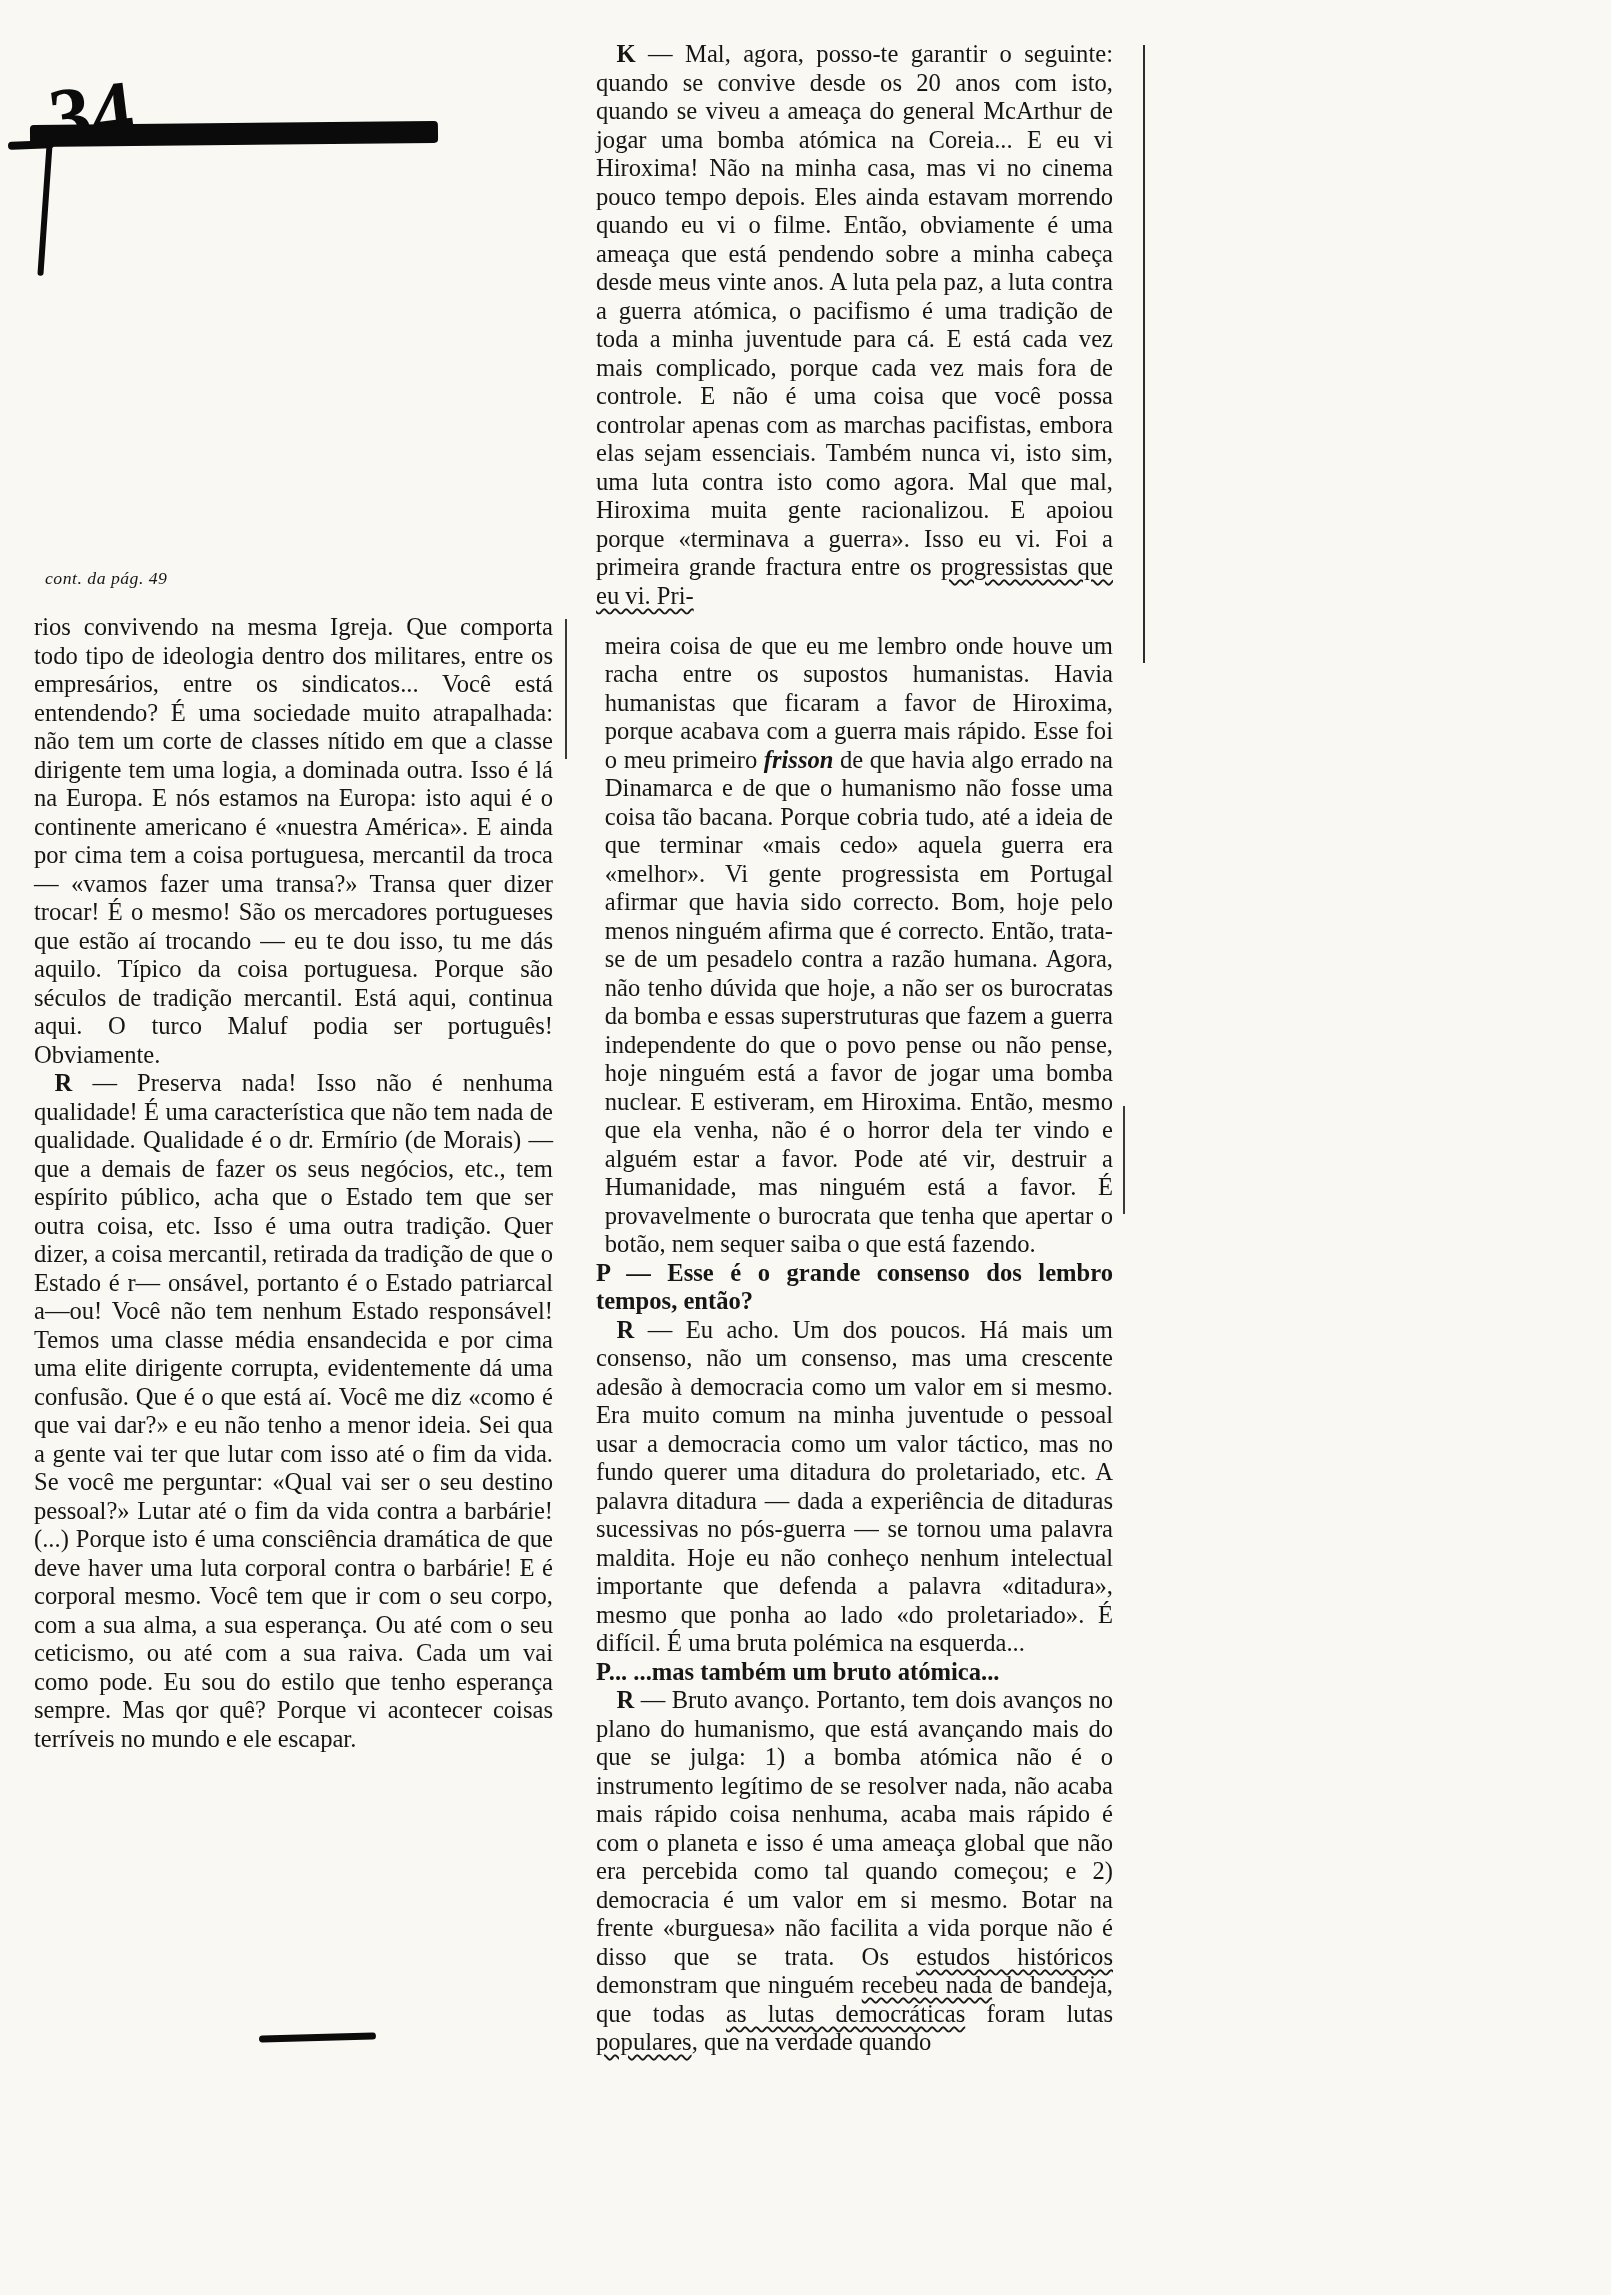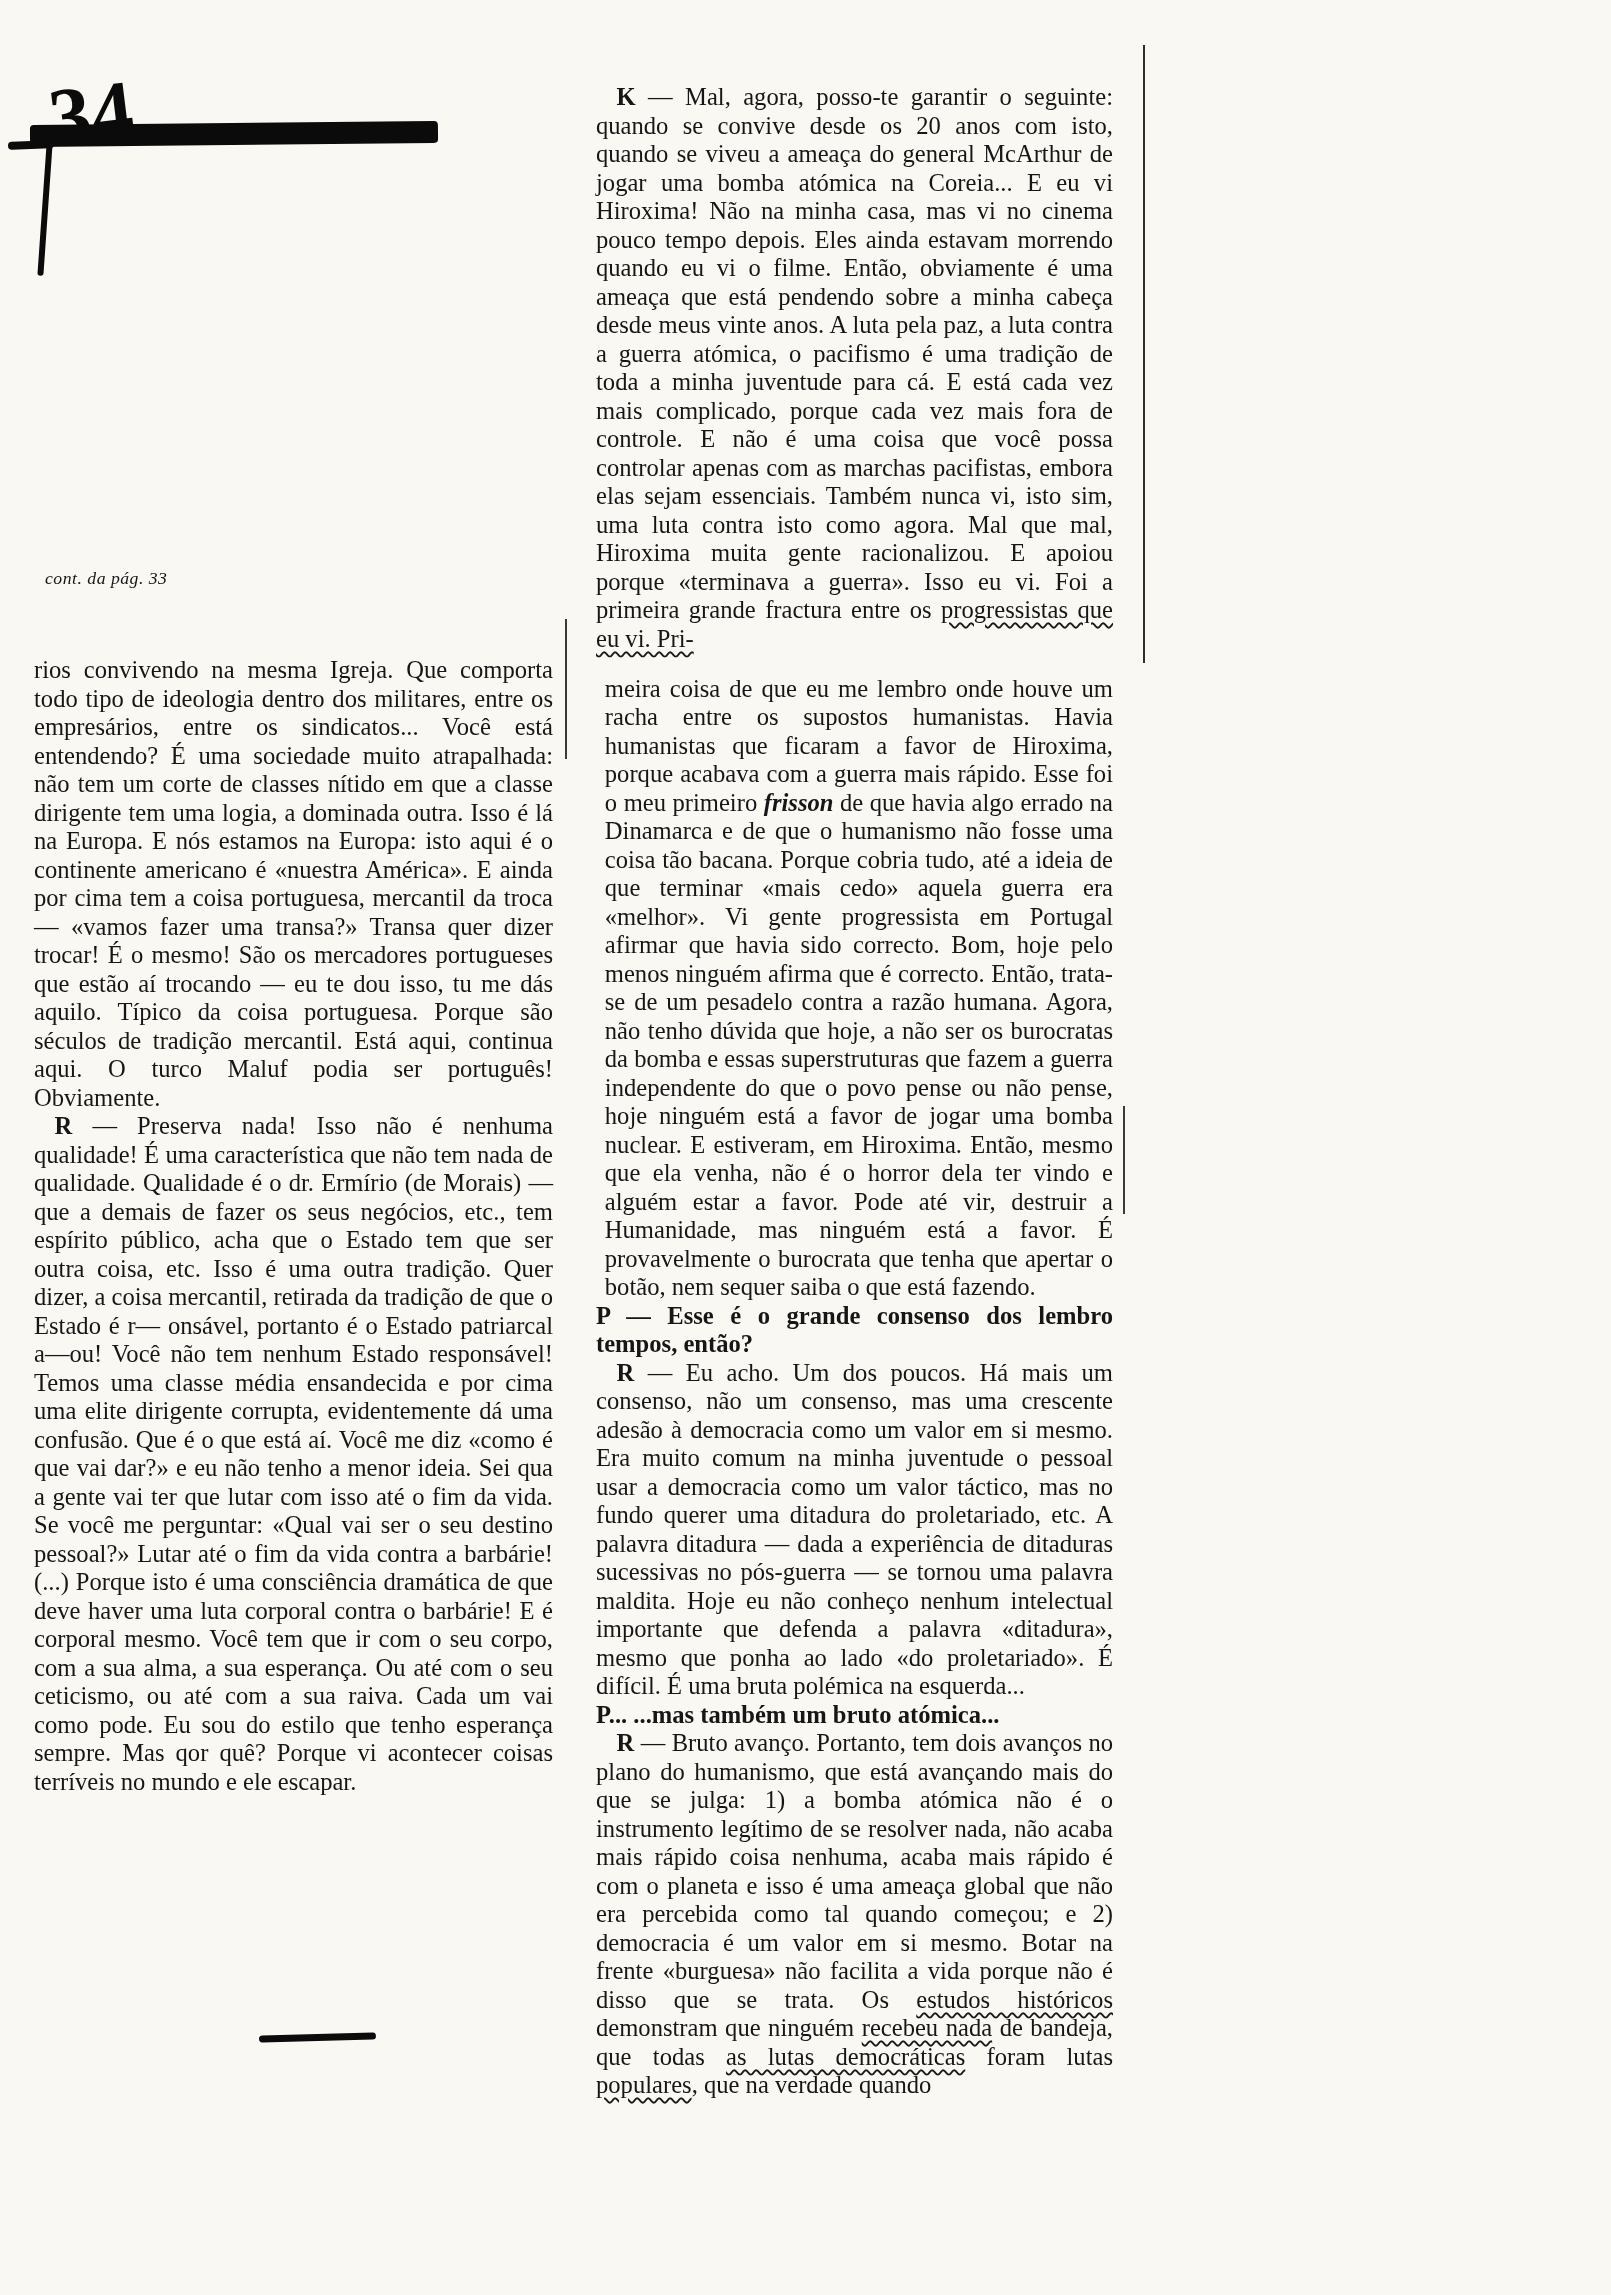--- a/index.html
+++ b/index.html
@@ -37,21 +37,21 @@
     font-size: 31px; line-height: 39px; font-weight: bold;
     text-align: justify; letter-spacing: 0.2px;
   }
 
   .cont-note {
     position: absolute; left: 45px; top: 568px;
     font-size: 17.7px; font-style: italic; letter-spacing: 0.5px;
   }
 
   
-  .column { position: absolute; margin-top: 43px; }
+  .column { position: absolute; }
   .column-left  { left: 34px;   top: 613px; width: 519px; }
   .column-right { left: 596px; top: 40px;   width: 517px; }
 
   .body-p {
     font-size: 24.6px; line-height: 28.5px;
     text-align: justify; margin: 0; text-indent: 20.6px;
     hyphens: auto; -webkit-hyphens: auto;
   }
   .no-indent { text-indent: 0; }
   .question { font-weight: bold; }
@@ -74,21 +74,21 @@
   <div class="mark mark-dash"></div>
   <div class="mark mark-bar"></div>
   <div class="mark-34">34</div>
   <div class="mark mark-vstroke"></div>
   <div class="mark mark-smudge"></div>
   <div class="rule rule-1"></div>
   <div class="rule rule-2"></div>
   <div class="rule rule-3"></div>
 
 
-  <div class="cont-note">cont. da pág. 33</div>
+  <div class="cont-note">cont. da pág. 49</div>
 
   <div class="column column-left">
     <p class="body-p no-indent">rios convivendo na mesma Igreja. Que comporta todo tipo de ideologia dentro dos militares, entre os empresários, entre os sindicatos... Você está entendendo? É uma sociedade muito atrapalhada: não tem um corte de classes nítido em que a classe dirigente tem uma logia, a dominada outra. Isso é lá na Europa. E nós estamos na Europa: isto aqui é o continente americano é «nuestra América». E ainda por cima tem a coisa portuguesa, mercantil da troca — «vamos fazer uma transa?» Transa quer dizer trocar! É o mesmo! São os mercadores portugueses que estão aí trocando — eu te dou isso, tu me dás aquilo. Típico da coisa portuguesa. Porque são séculos de tradição mercantil. Está aqui, continua aqui. O turco Maluf podia ser português! Obviamente.</p>
     <p class="body-p"><span class="lead">R</span><span> — Preserva nada! Isso não é nenhuma qualidade! É uma característica que não tem nada de qualidade. Qualidade é o dr. Ermírio (de Morais) — que a demais de fazer os seus negócios, etc., tem espírito público, acha que o Estado tem que ser outra coisa, etc. Isso é uma outra tradição. Quer dizer, a coisa mercantil, retirada da tradição de que o Estado é r— onsável, portanto é o Estado patriarcal a—ou! Você não tem nenhum Estado responsável! Temos uma classe média ensandecida e por cima uma elite dirigente corrupta, evidentemente dá uma confusão. Que é o que está aí. Você me diz «como é que vai dar?» e eu não tenho a menor ideia. Sei qua a gente vai ter que lutar com isso até o fim da vida. Se você me perguntar: «Qual vai ser o seu destino pessoal?» Lutar até o fim da vida contra a barbárie! (...) Porque isto é uma consciência dramática de que deve haver uma luta corporal contra o barbárie! E é corporal mesmo. Você tem que ir com o seu corpo, com a sua alma, a sua esperança. Ou até com o seu ceticismo, ou até com a sua raiva. Cada um vai como pode. Eu sou do estilo que tenho esperança sempre. Mas qor quê? Porque vi acontecer coisas terríveis no mundo e ele escapar.</span></p>
   </div>
 
   <div class="column column-right">
     <p class="body-p"><span class="lead">K</span><span> — Mal, agora, posso-te garantir o seguinte: quando se convive desde os 20 anos com isto, quando se viveu a ameaça do general McArthur de jogar uma bomba atómica na Coreia... E eu vi Hiroxima! Não na minha casa, mas vi no cinema pouco tempo depois. Eles ainda estavam morrendo quando eu vi o filme. Então, obviamente é uma ameaça que está pendendo sobre a minha cabeça desde meus vinte anos. A luta pela paz, a luta contra a guerra atómica, o pacifismo é uma tradição de toda a minha juventude para cá. E está cada vez mais complicado, porque cada vez mais fora de controle. E não é uma coisa que você possa controlar apenas com as marchas pacifistas, embora elas sejam essenciais. Também nunca vi, isto sim, uma luta contra isto como agora. Mal que mal, Hiroxima muita gente racionalizou. E apoiou porque «terminava a guerra». Isso eu vi. Foi a primeira grande fractura entre os </span><span class="wavy">progressistas que eu vi. Pri-</span></p>
 
     <p class="body-p no-indent cont-block"><span>meira coisa de que eu me lembro onde houve um racha entre os supostos humanistas. Havia humanistas que ficaram a favor de Hiroxima, porque acabava com a guerra mais rápido. Esse foi o meu primeiro </span><span class="ib">frisson</span><span> de que havia algo errado na Dinamarca e de que o humanismo não fosse uma coisa tão bacana. Porque cobria tudo, até a ideia de que terminar «mais cedo» aquela guerra era «melhor». Vi gente progressista em Portugal afirmar que havia sido correcto. Bom, hoje pelo menos ninguém afirma que é correcto. Então, trata-se de um pesadelo contra a razão humana. Agora, não tenho dúvida que hoje, a não ser os burocratas da bomba e essas superstruturas que fazem a guerra independente do que o povo pense ou não pense, hoje ninguém está a favor de jogar uma bomba nuclear. E estiveram, em Hiroxima. Então, mesmo que ela venha, não é o horror dela ter vindo e alguém estar a favor. Pode até vir, destruir a Humanidade, mas ninguém está a favor. É provavelmente o burocrata que tenha que apertar o botão, nem sequer saiba o que está fazendo.</span></p>

